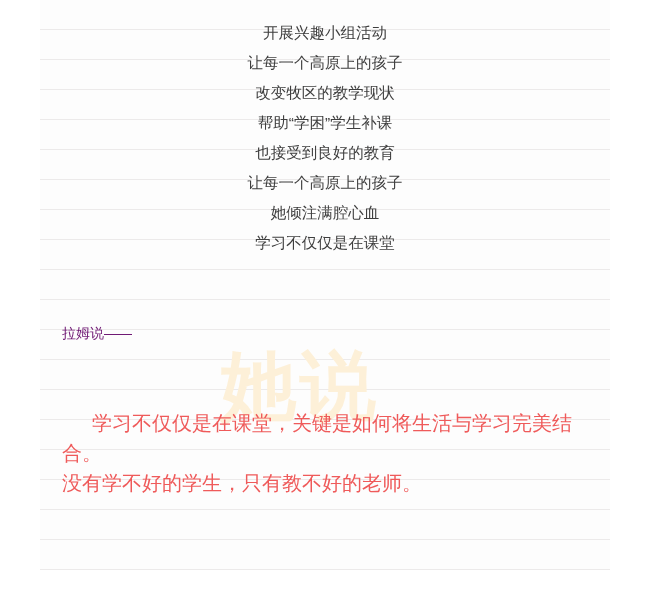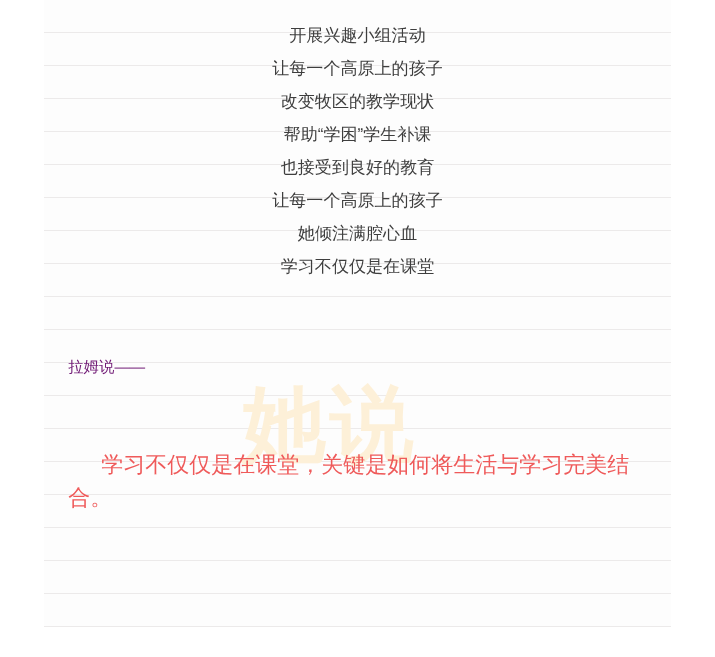--- a/index.html
+++ b/index.html
@@ -108,16 +108,17 @@
     </div>
 
     <div class="spacer-lines"></div>
 
     <div class="speaker">拉姆说——</div>
 
     <div class="gap"></div>
 
     <div class="quote">
       <span class="q1">学习不仅仅是在课堂，关键是如何将生活与学习完美结合。</span>
+      <span class="q2">没有学不好的学生，只有教不好的老师。</span>
     </div>
 
   </div>
 </div>
 
 </body></html>

